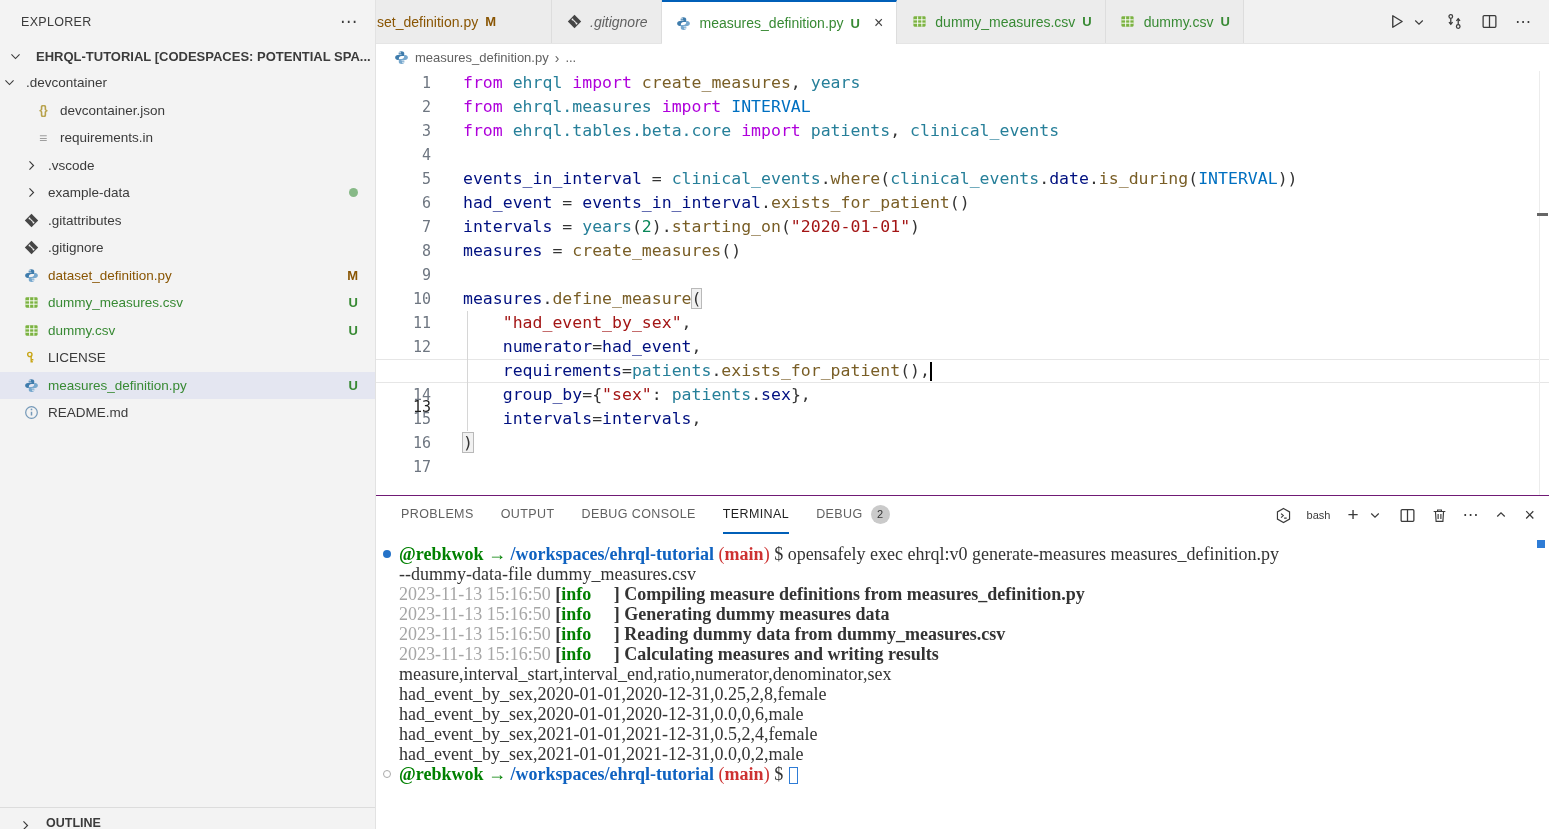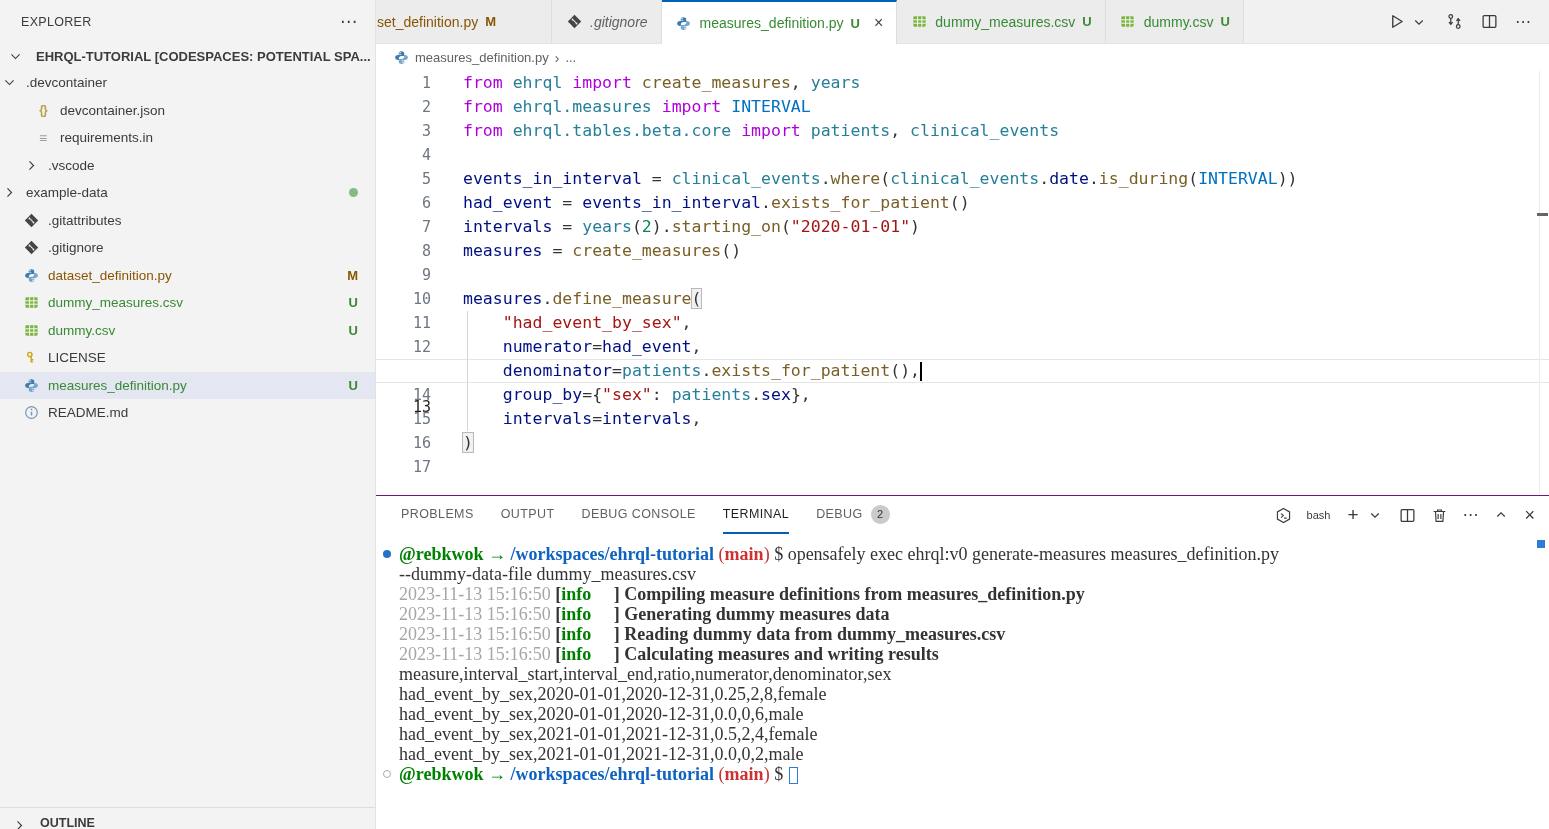--- a/index.html
+++ b/index.html
@@ -30,21 +30,21 @@
   .ic-braces { color:#b7a14a; font-size:12px; font-weight:bold; letter-spacing:-1px;}
   .ic-list { color:#9e9e9e; font-size:14px; }
   .lbl-modified { color:#895503; }
   .lbl-untracked { color:#388a34; }
   .lbl-default { color:#3b3b3b; }
   .status { position:absolute; right:17px; font-weight:bold; font-size:13px; }
   .st-modified { color:#895503; } .st-untracked { color:#388a34; }
   .dot { position:absolute; right:17px; width:9px; height:9px; border-radius:50%; background:#87b987;}
   .sb-outline { margin-top:auto; border-top:1px solid #dcdcdc; height:22px;
     display:flex; align-items:flex-start; padding-top:8px; gap:4px; font-weight:bold;
-    font-size:12.5px; padding-left:10px;}
+    font-size:12.5px; padding-left:16px;}
 
   
   .main { flex:1; min-width:0; display:flex; flex-direction:column; }
 
   
   .tabbar { height:44px; background:#f1f1f1; display:flex; align-items:stretch;
     border-bottom:1px solid #e5e5e5; flex:none; position:relative; z-index:3;}
   .tab { display:flex; align-items:center; gap:7px; padding:0 13px; background:#ececec;
     border-right:1px solid #ddd; font-size:14px; cursor:pointer; position:relative; }
   .tab .tree-icon { margin-right:0; }
@@ -158,21 +158,21 @@
           <span class="tree-label lbl-default">requirements.in</span>
         </div>
         <div class="tree-row" style="padding-left:22px">
           <span class="tree-icon chev ">
             <svg viewBox="0 0 16 16">
               <path d="M5.5 3l5 5-5 5" fill="none" stroke="#3b3b3b" stroke-width="1.4"></path>
             </svg>
           </span>
           <span class="tree-label lbl-default">.vscode</span>
         </div>
-        <div class="tree-row" style="">
+        <div class="tree-row" style="padding-left:22px">
           <span class="tree-icon chev ">
             <svg viewBox="0 0 16 16">
               <path d="M5.5 3l5 5-5 5" fill="none" stroke="#3b3b3b" stroke-width="1.4"></path>
             </svg>
           </span>
           <span class="tree-label lbl-default">example-data</span>
           <span class="dot"></span>
         </div>
         <div class="tree-row" style="padding-left:22px">
           <span class="tree-icon  ">
@@ -383,21 +383,21 @@
           <div class="code-row"><span class="ln">3</span><span class="code"><span class="tk-kw">from</span><span class="tk-pln"> </span><span class="tk-mod">ehrql.tables.beta.core</span><span class="tk-pln"> </span><span class="tk-kw">import</span><span class="tk-pln"> </span><span class="tk-mod">patients</span><span class="tk-pln">, </span><span class="tk-mod">clinical_events</span></span></div>
           <div class="code-row"><span class="ln">4</span><span class="code"></span></div>
           <div class="code-row"><span class="ln">5</span><span class="code"><span class="tk-var">events_in_interval</span><span class="tk-pln"> = </span><span class="tk-mod">clinical_events</span><span class="tk-pln">.</span><span class="tk-fn">where</span><span class="tk-pln">(</span><span class="tk-mod">clinical_events</span><span class="tk-pln">.</span><span class="tk-var">date</span><span class="tk-pln">.</span><span class="tk-fn">is_during</span><span class="tk-pln">(</span><span class="tk-const">INTERVAL</span><span class="tk-pln">))</span></span></div>
           <div class="code-row"><span class="ln">6</span><span class="code"><span class="tk-var">had_event</span><span class="tk-pln"> = </span><span class="tk-var">events_in_interval</span><span class="tk-pln">.</span><span class="tk-fn">exists_for_patient</span><span class="tk-pln">()</span></span></div>
           <div class="code-row"><span class="ln">7</span><span class="code"><span class="tk-var">intervals</span><span class="tk-pln"> = </span><span class="tk-mod">years</span><span class="tk-pln">(</span><span class="tk-num">2</span><span class="tk-pln">).</span><span class="tk-fn">starting_on</span><span class="tk-pln">(</span><span class="tk-str">"2020-01-01"</span><span class="tk-pln">)</span></span></div>
           <div class="code-row"><span class="ln">8</span><span class="code"><span class="tk-var">measures</span><span class="tk-pln"> = </span><span class="tk-fn">create_measures</span><span class="tk-pln">()</span></span></div>
           <div class="code-row"><span class="ln">9</span><span class="code"></span></div>
           <div class="code-row"><span class="ln">10</span><span class="code"><span class="tk-var">measures</span><span class="tk-pln">.</span><span class="tk-fn">define_measure</span><span class="tk-brk">(</span></span></div>
           <div class="code-row"><span class="ln">11</span><span class="code"><span class="indent-guide"></span><span class="tk-pln">    </span><span class="tk-str">"had_event_by_sex"</span><span class="tk-pln">,</span></span></div>
           <div class="code-row"><span class="ln">12</span><span class="code"><span class="indent-guide"></span><span class="tk-pln">    </span><span class="tk-var">numerator</span><span class="tk-pln">=</span><span class="tk-var">had_event</span><span class="tk-pln">,</span></span></div>
-          <div class="code-row cur"><span class="ln">13</span><span class="code"><span class="indent-guide"></span><span class="tk-pln">    </span><span class="tk-var">denominator</span><span class="tk-pln">=</span><span class="tk-mod">patients</span><span class="tk-pln">.</span><span class="tk-fn">exists_for_patient</span><span class="tk-pln">(),</span><span class="cursor"></span></span></div>
+          <div class="code-row cur"><span class="ln">13</span><span class="code"><span class="indent-guide"></span><span class="tk-pln">    </span><span class="tk-var">requirements</span><span class="tk-pln">=</span><span class="tk-mod">patients</span><span class="tk-pln">.</span><span class="tk-fn">exists_for_patient</span><span class="tk-pln">(),</span><span class="cursor"></span></span></div>
           <div class="code-row"><span class="ln">14</span><span class="code"><span class="indent-guide"></span><span class="tk-pln">    </span><span class="tk-var">group_by</span><span class="tk-pln">={</span><span class="tk-str">"sex"</span><span class="tk-pln">: </span><span class="tk-mod">patients</span><span class="tk-pln">.</span><span class="tk-var">sex</span><span class="tk-pln">},</span></span></div>
           <div class="code-row"><span class="ln">15</span><span class="code"><span class="indent-guide"></span><span class="tk-pln">    </span><span class="tk-var">intervals</span><span class="tk-pln">=</span><span class="tk-var">intervals</span><span class="tk-pln">,</span></span></div>
           <div class="code-row"><span class="ln">16</span><span class="code"><span class="tk-brk">)</span></span></div>
           <div class="code-row"><span class="ln">17</span><span class="code"></span></div>
         </div>
       <div class="overview-line"></div>
       <div class="overview-cursor"></div>
     </div>
 
     <div class="panel">

